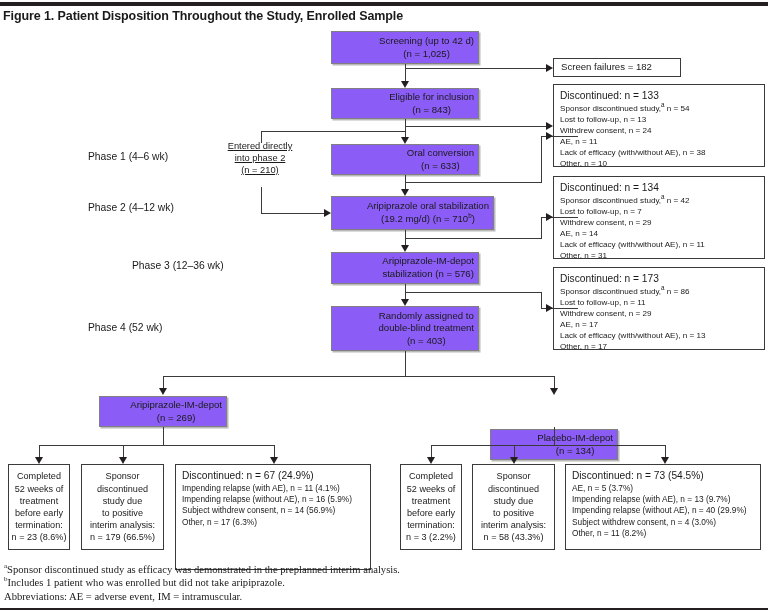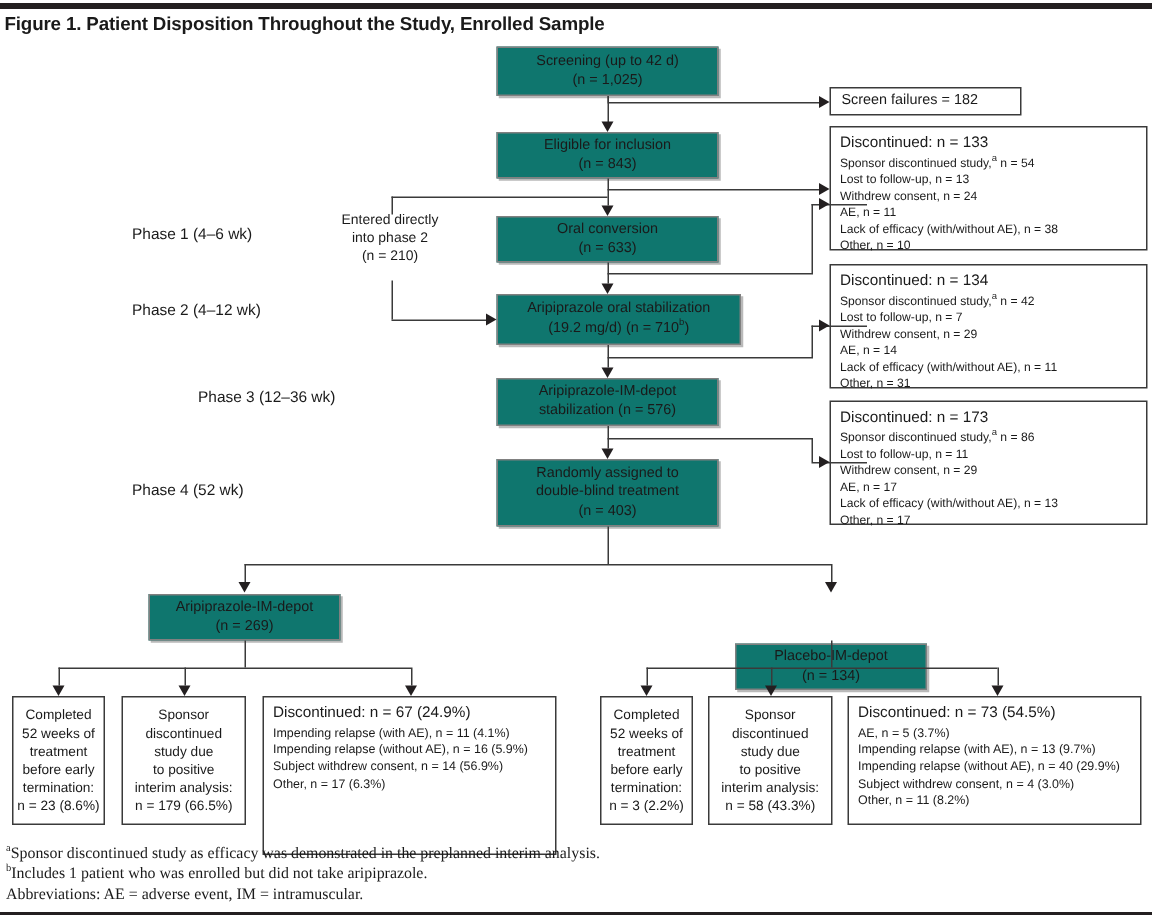--- a/index.html
+++ b/index.html
@@ -25,24 +25,24 @@
 
   .fig-title {
     position:absolute; left:3px; top:9px;
     font-size:12.5px; font-weight:bold; letter-spacing:-0.1px;
     color:#1a1a1a; white-space:nowrap;
   }
 
   
   .node {
     position:absolute;
-    background:#0f766e;
+    background:#8b5cf6;
     border:1px solid #808080;
     box-shadow: 1.5px 1.5px 0 0 #b9b9b9;
-    display:flex; align-items:center; justify-content:center;
+    display:flex; align-items:center; justify-content:flex-end;
     text-align:center;
     font-size:9.6px; line-height:12.6px;
     padding:2px 4px;
     color:#1a1a1a;
   }
   .node .ln { display:block; }
 
   .node.white {
     background:#ffffff;
     border:1px solid #3a3a3a;
@@ -92,21 +92,21 @@
   
   .phase-label {
     position:absolute;
     font-size:10.3px; color:#1a1a1a; white-space:nowrap;
   }
 
   .side-note {
     position:absolute;
     font-size:9.3px; line-height:12px; text-align:center; color:#1a1a1a;
   }
-  .side-note .ln { display:block; }
+  .side-note .ln { display:block;text-decoration:underline; }
 
   
   .ln-v { position:absolute; width:1px; background:#3a3a3a; }
   .ln-h { position:absolute; height:1px; background:#3a3a3a; }
 
   .arrow-d {
     position:absolute; width:0; height:0;
     border-left:4px solid transparent;
     border-right:4px solid transparent;
     border-top:7px solid #231f20;

